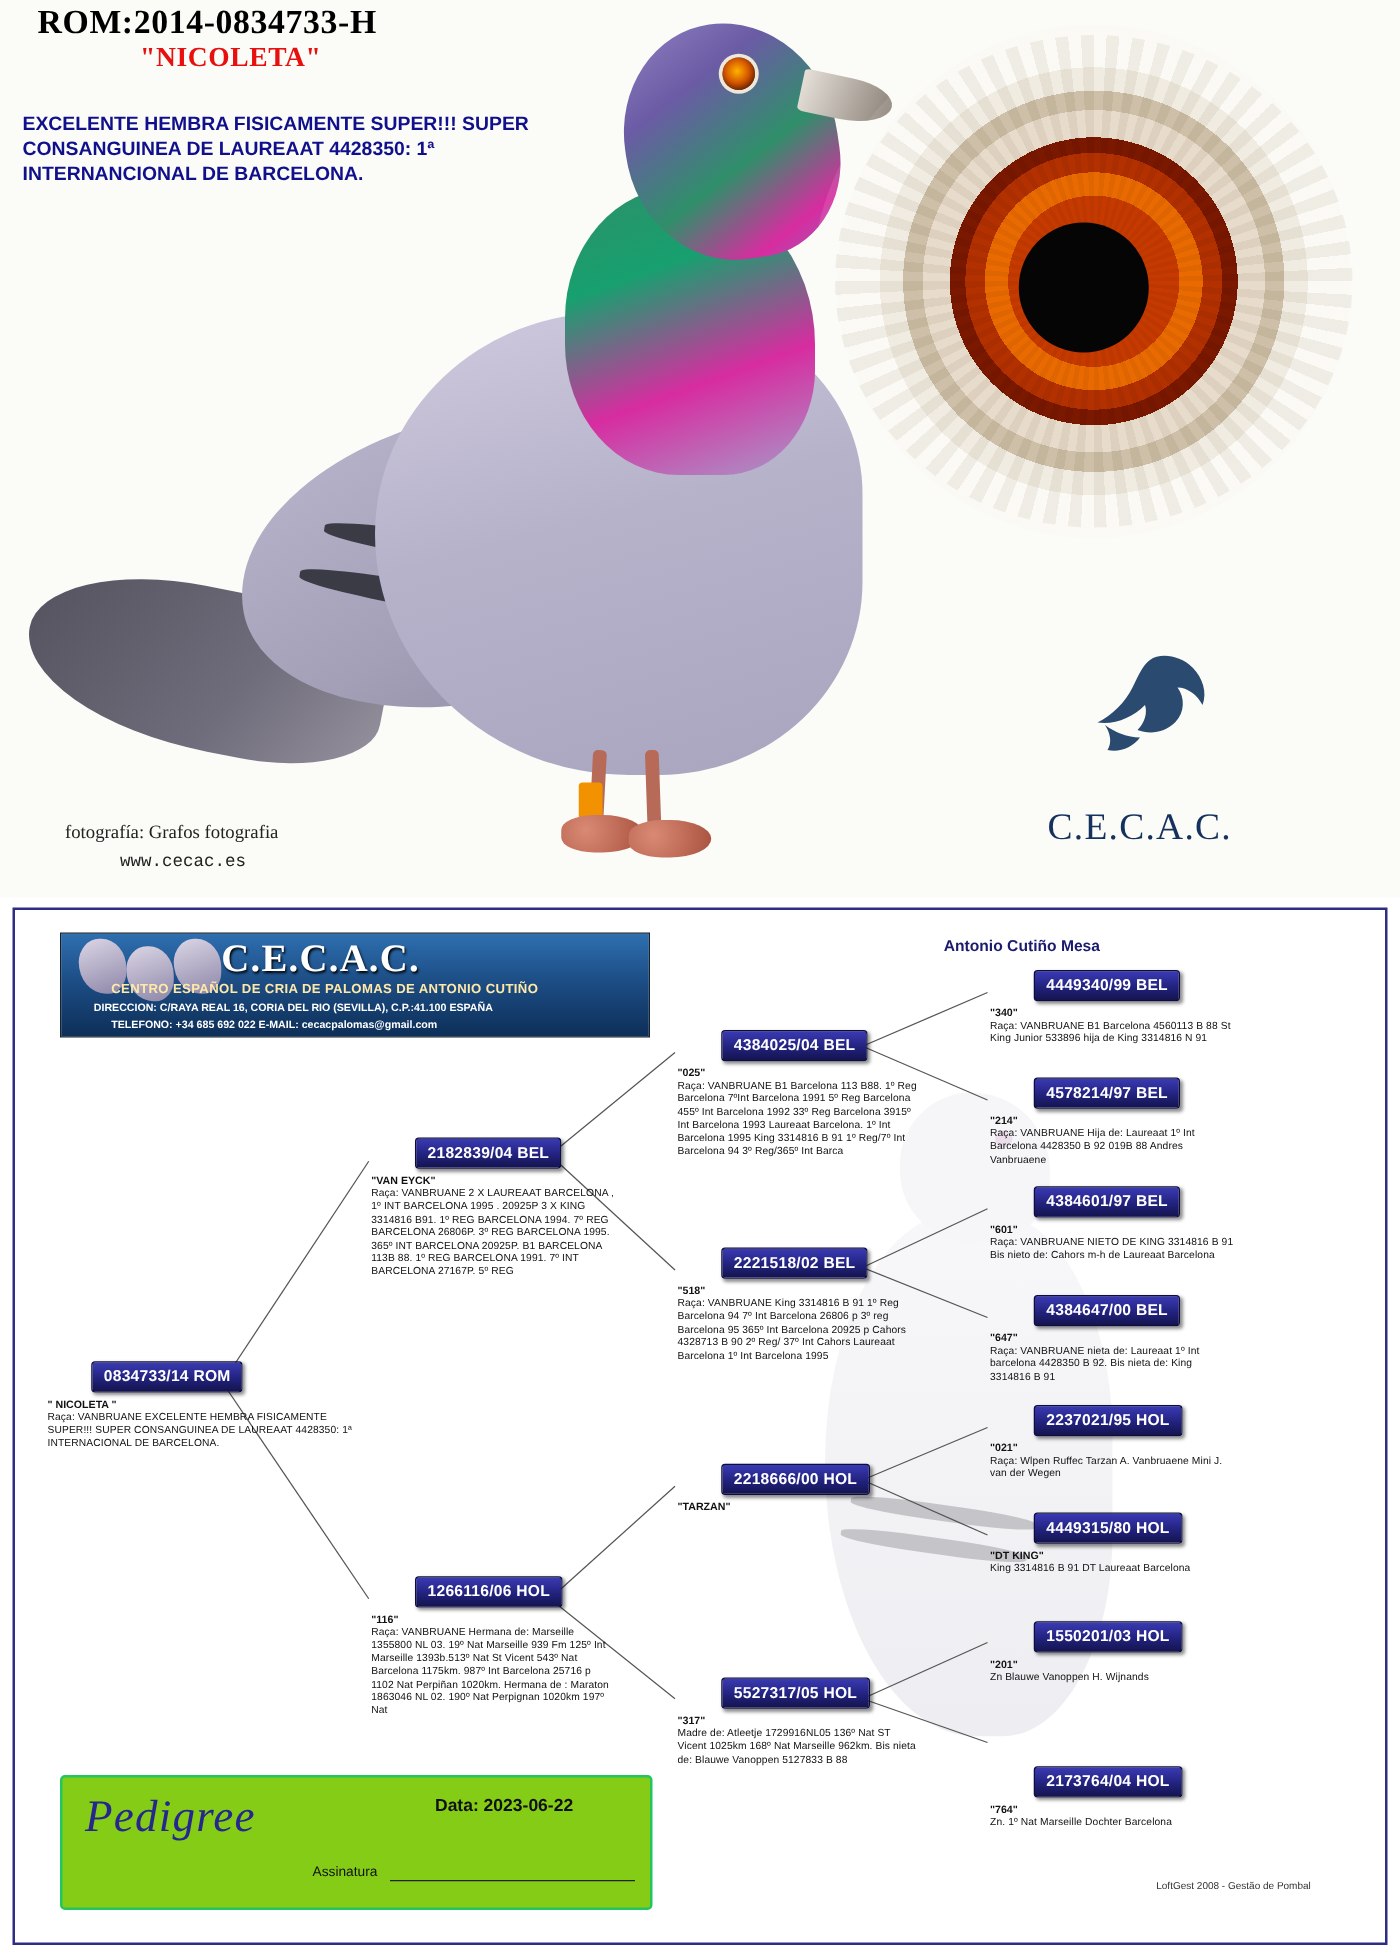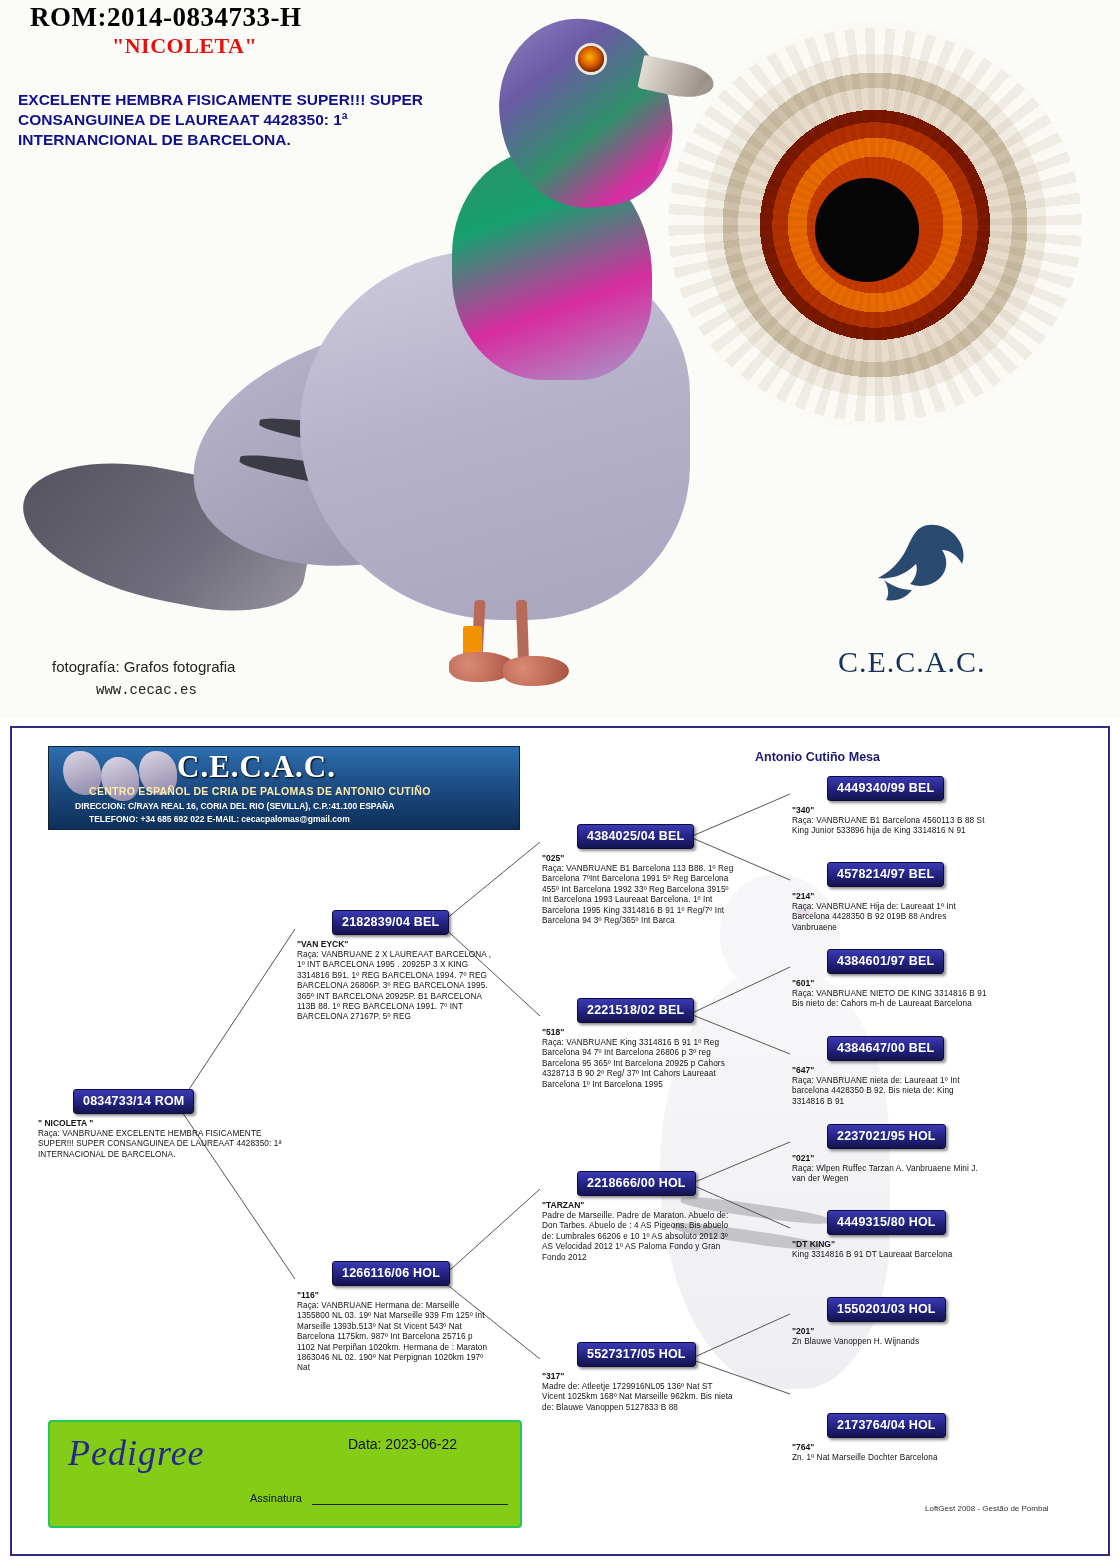--- a/index.html
+++ b/index.html
@@ -48,21 +48,21 @@
     width: 470px;
     font-family: "Liberation Sans", sans-serif;
     font-weight: bold;
     font-size: 15.5px;
     line-height: 20px;
     color: #10108c;
   }
   #photo-credit {
     position: absolute;
     left: 52px; top: 658px;
-    font-family: Liberation Sans, sans-serif;
+    font-family: Liberation Serif, serif;
     font-size: 15px;
     color: #222222;
   }
   #photo-web {
     position: absolute;
     left: 96px; top: 682px;
     font-family: Liberation Mono, monospace;
     font-size: 14px;
     color: #222222;
   }
@@ -355,21 +355,21 @@
     font-family: "Liberation Serif", serif;
     font-style: italic;
     font-size: 36px;
     color: #26268f;
     letter-spacing: 1px;
   }
   #data-label {
     position: absolute;
     left: 298px; top: 14px;
     font-size: 14px;
-    font-weight: normal;
+    font-weight: bold;
     color: #111111;
   }
   #assinatura-label {
     position: absolute;
     left: 200px; top: 70px;
     font-size: 11px;
     color: #111111;
   }
   #assinatura-line {
     position: absolute;
@@ -496,21 +496,20 @@
     <div class="node w190" style="left:522px; top:264px;">
       <span class="chip">2221518/02 BEL</span>
       <div class="nick">"518"</div>
       <div class="txt">Raça: VANBRUANE
 King 3314816 B 91 1º Reg Barcelona 94 7º Int Barcelona 26806 p 3º reg Barcelona 95 365º Int Barcelona  20925 p  Cahors 4328713 B 90 2º Reg/ 37º Int Cahors Laureaat Barcelona 1º Int Barcelona 1995</div>
     </div>
 
     <div class="node w190" style="left:522px; top:437px;">
       <span class="chip">2218666/00 HOL</span>
       <div class="nick">"TARZAN"</div>
-      <div class="txt">Padre de Marseille. Padre de Maraton. Abuelo de: Don Tarbes. Abuelo de : 4 AS Pigeons. Bis abuelo de: Lumbrales 66206 e 10 1º AS absoluto 2012 3º AS Velocidad 2012 1º AS Paloma Fondo y Gran Fondo 2012</div>
     </div>
 
     <div class="node w190" style="left:522px; top:608px;">
       <span class="chip">5527317/05 HOL</span>
       <div class="nick">"317"</div>
       <div class="txt">Madre de: Atleetje 1729916NL05 136º Nat ST Vicent 1025km 168º Nat Marseille 962km. Bis nieta de: Blauwe Vanoppen 5127833 B 88</div>
     </div>
 
     <div class="node w190" style="left:772px; top:42px;">
       <span class="chip">4449340/99 BEL</span>

